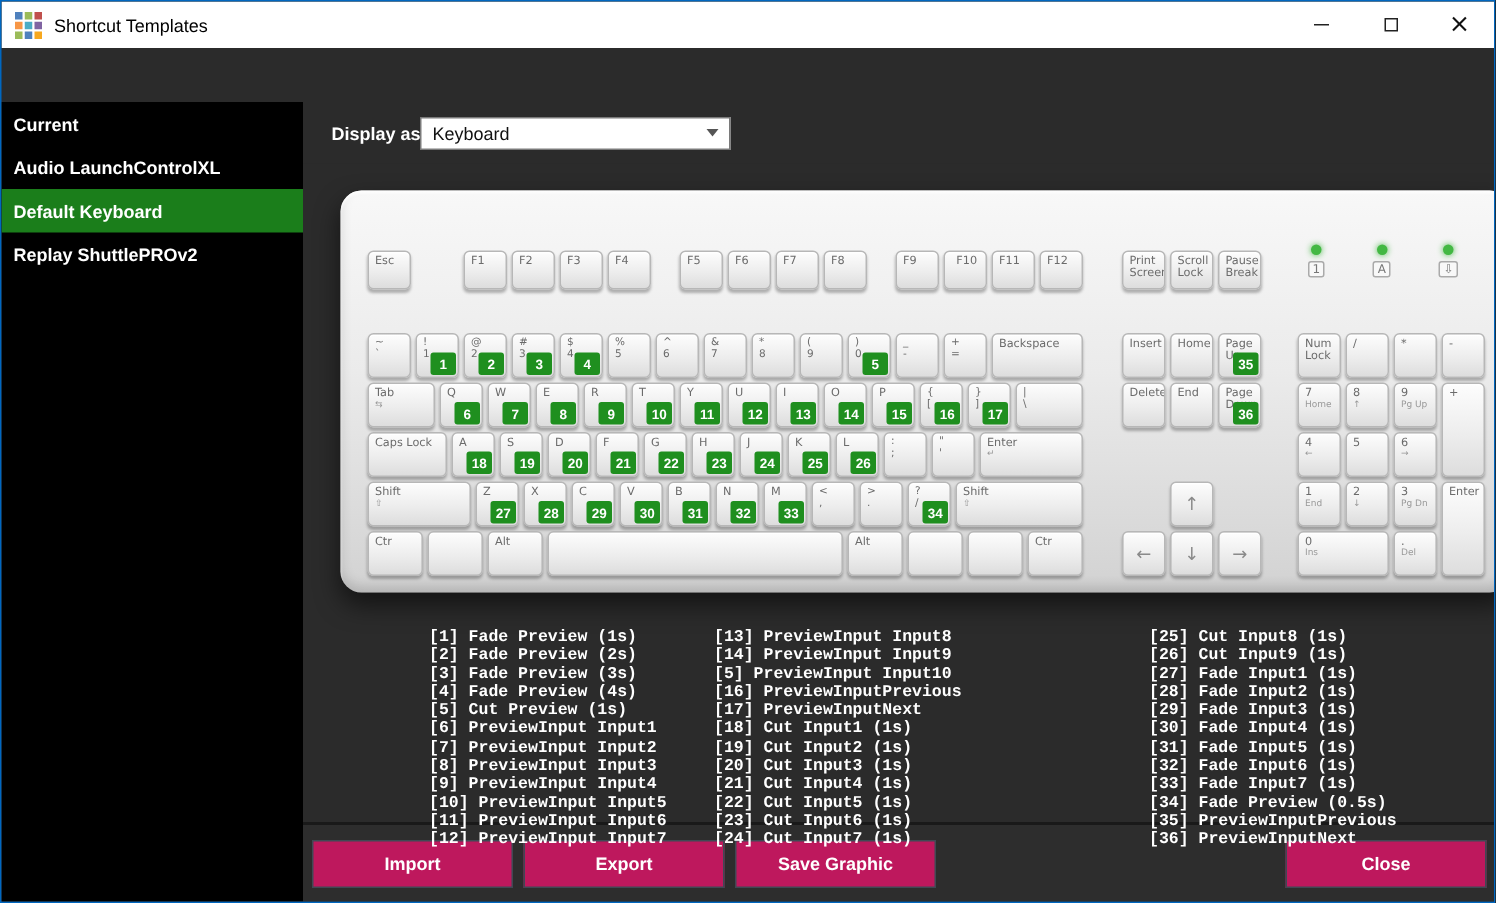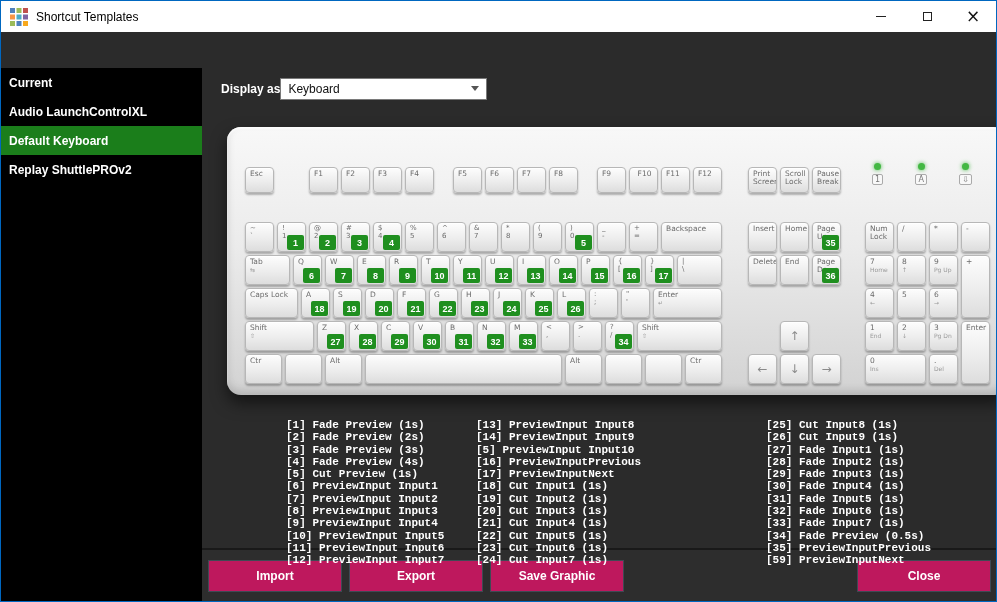--- a/index.html
+++ b/index.html
@@ -655,21 +655,21 @@
               <div class="legend-line">[26] Cut Input9 (1s)</div>
               <div class="legend-line">[27] Fade Input1 (1s)</div>
               <div class="legend-line">[28] Fade Input2 (1s)</div>
               <div class="legend-line">[29] Fade Input3 (1s)</div>
               <div class="legend-line">[30] Fade Input4 (1s)</div>
               <div class="legend-line">[31] Fade Input5 (1s)</div>
               <div class="legend-line">[32] Fade Input6 (1s)</div>
               <div class="legend-line">[33] Fade Input7 (1s)</div>
               <div class="legend-line">[34] Fade Preview (0.5s)</div>
               <div class="legend-line">[35] PreviewInputPrevious</div>
-              <div class="legend-line">[59] PreviewInputNext</div>
+              <div class="legend-line">[36] PreviewInputNext</div>
             </div>
         </div>
       </div>
 
       <div class="footer">
         <div class="fgroup">
             <div class="fbtn">Import</div>
             <div class="fbtn">Export</div>
             <div class="fbtn">Save Graphic</div>
           </div>

